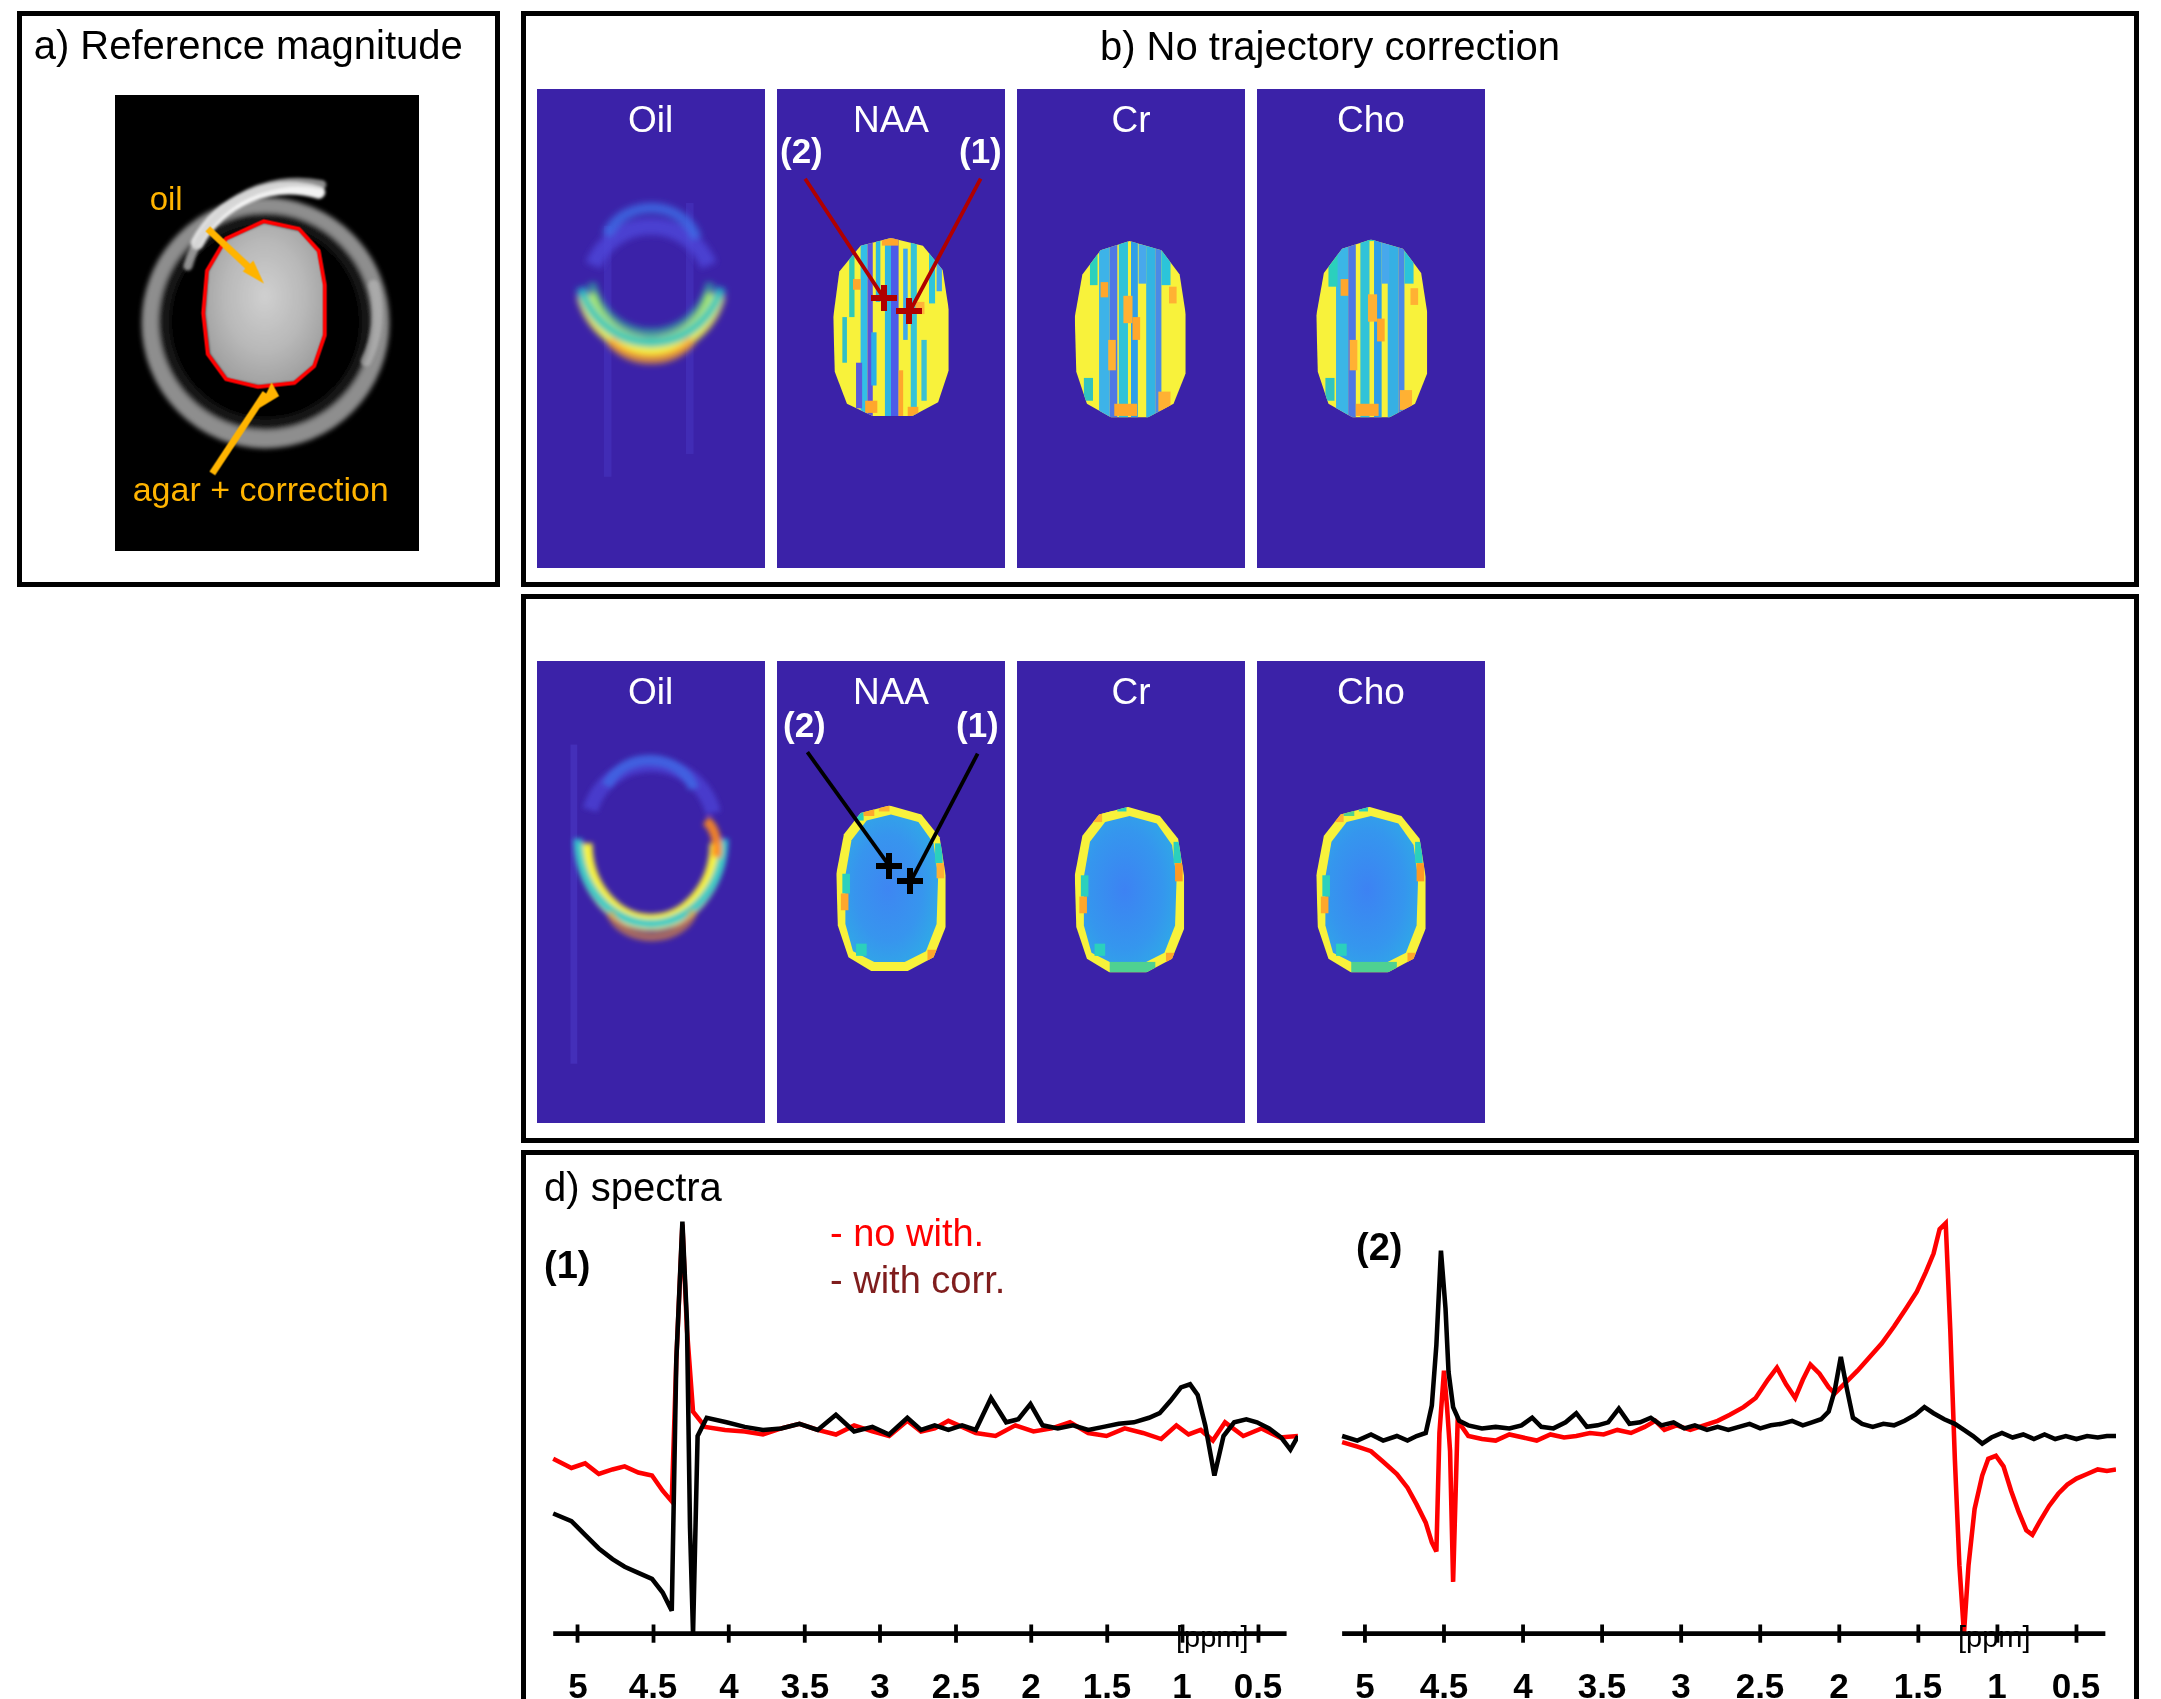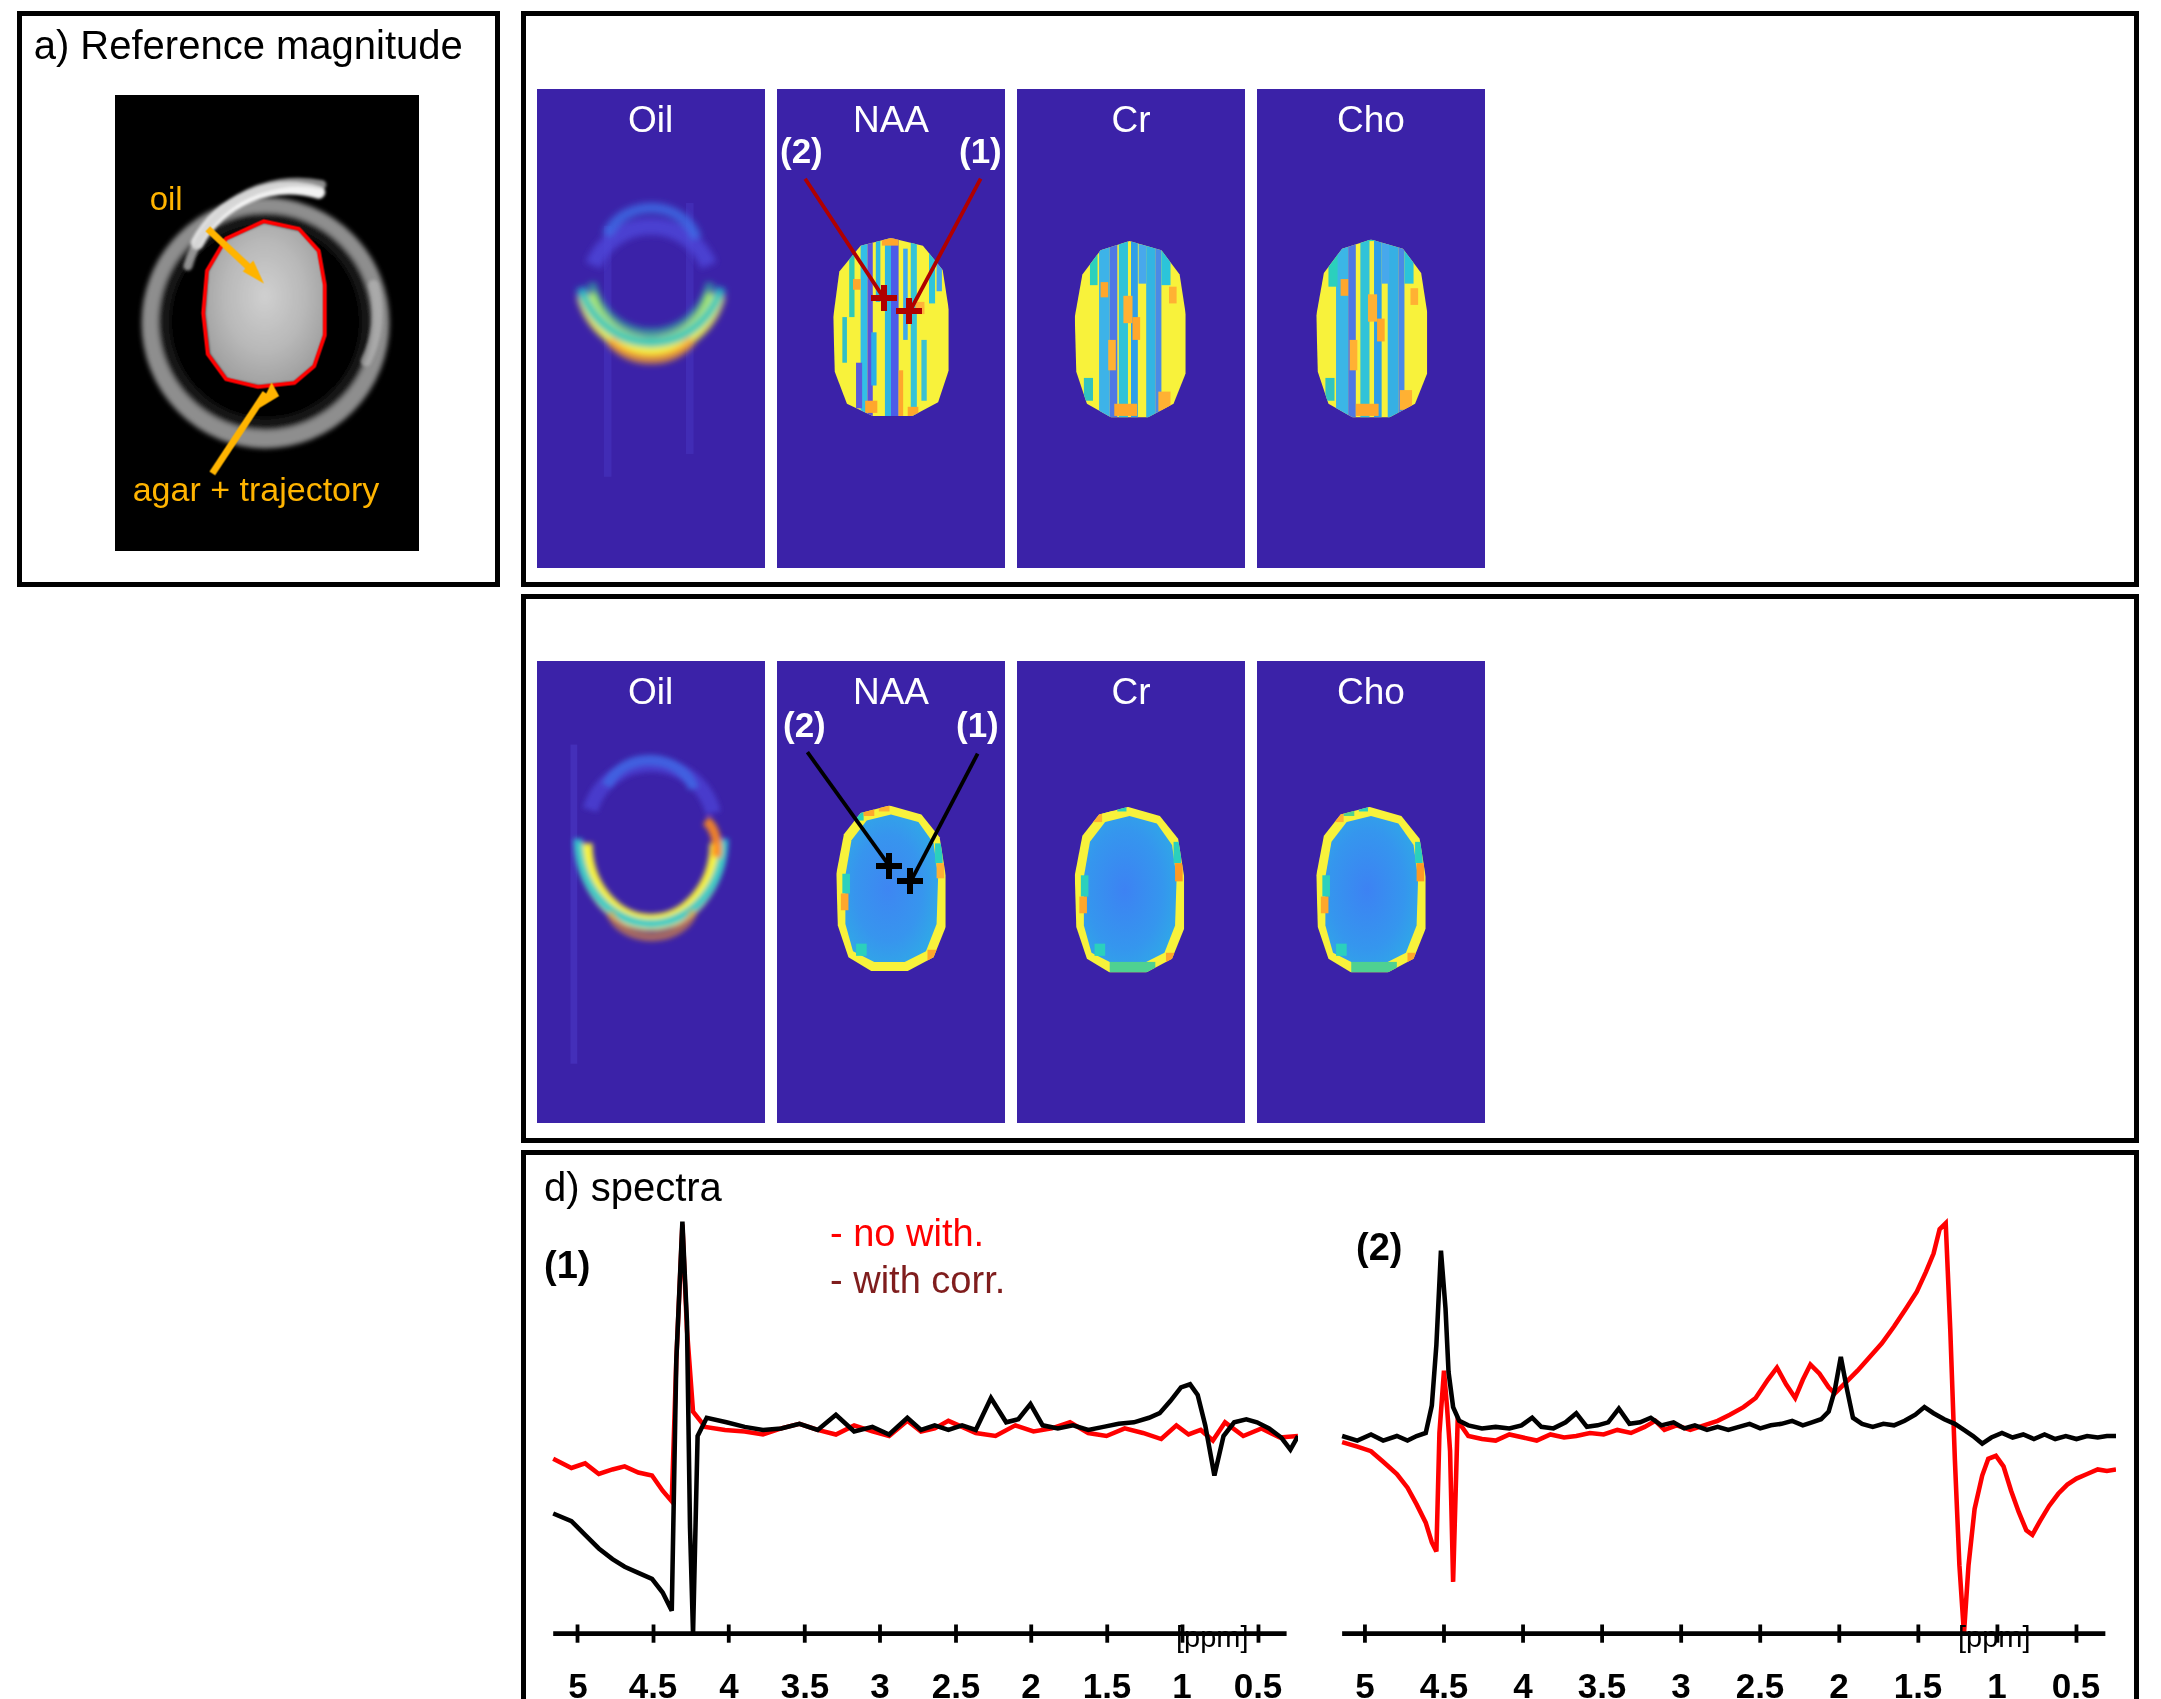--- a/index.html
+++ b/index.html
@@ -140,24 +140,25 @@
           <polygon points="196,248 168,232 182,218" fill="#FFB400"></polygon>
         </g>
 
         <g>
           <line x1="128" y1="498" x2="198" y2="392" stroke="#FFB400" stroke-width="9"></line>
           <polygon points="206,378 190,412 216,396" fill="#FFB400"></polygon>
         </g>
       </svg>
     </div>
     <div class="anno-text-yellow" id="ref-label-oil">oil</div>
-    <div class="anno-text-yellow" id="ref-label-agar">agar + trajectory</div>
+    <div class="anno-text-yellow" id="ref-label-agar">agar + correction</div>
   </div>
 
   <div class="panel" id="panel-b">
+    <div class="panel-title" id="title-b">b) No trajectory correction</div>
 
     <div class="map-tile" style="left:10.6px; top:73px; width:228px; height:479px;">
       <svg viewBox="0 0 300 630" preserveAspectRatio="none">
         <defs>
           <filter id="bOilBlur">
               <feGaussianBlur stdDeviation="4"></feGaussianBlur>
             </filter>
         </defs>
         <rect width="300" height="630" fill="#3B22A8"></rect>
         <rect x="88" y="180" width="10" height="330" fill="#4430B8" opacity="0.8"></rect>

